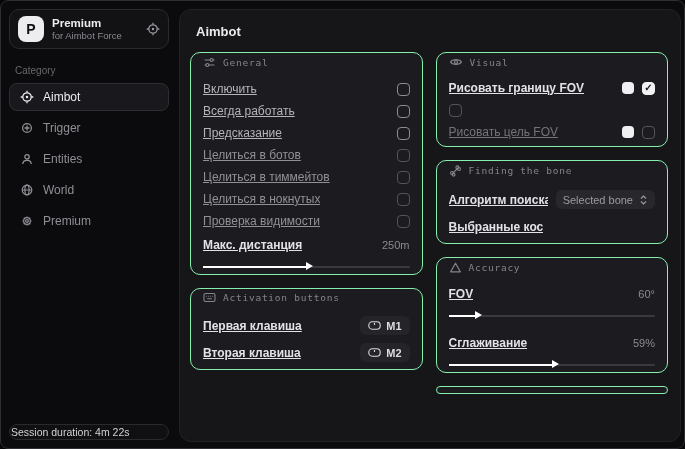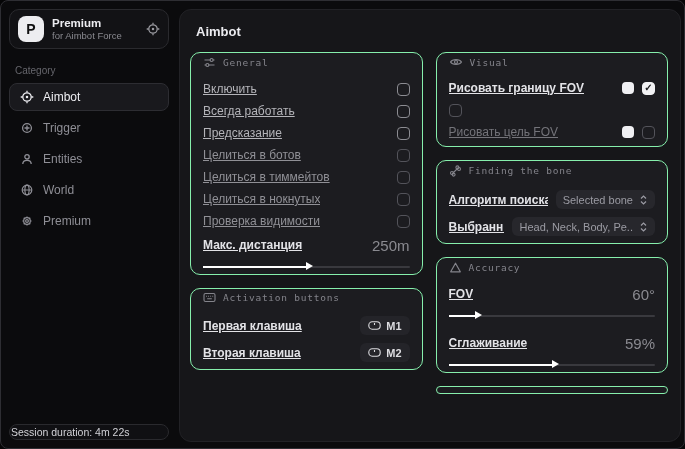--- a/index.html
+++ b/index.html
@@ -41,21 +41,21 @@
     margin-bottom:9px; }
   .sec-head svg { flex-shrink:0; }
   .row { display:flex; align-items:center; justify-content:space-between; min-height:22px; gap:8px; }
   .row-tall { min-height:27px; }
   .lbl { font-size:12px; white-space:nowrap; overflow:hidden; min-width:0;text-decoration:underline; }
   .lbl-bright { color:#e3e3e7; font-weight:bold;text-align:right; }
   .lbl-mid { color:#b4b4b9; }
   .lbl-dim { color:#909096; }
   .lbl-dimmer { color:#74747a; }
   .rgroup { display:flex; align-items:center; gap:8px; flex-shrink:0; }
-  .val { font-size:15px; color:#8a8a90; flex-shrink:0; }
+  .val { font-size:11px; color:#8a8a90; flex-shrink:0; }
   
   .cb { width:13px; height:13px; border:1.5px solid #8c8c92; border-radius:4px;
     flex-shrink:0; cursor:pointer; display:flex; align-items:center; justify-content:center; }
   .cb.dim { border-color:#53535a; }
   .cb.checked { background:#f2f2f4; border-color:#f2f2f4; }
   .cb.checked::after { content:"✓"; color:#18181b; font-size:10px; font-weight:bold; line-height:1; }
   .swatch { width:12px; height:12px; background:#f0f0f3; border-radius:4px; flex-shrink:0; cursor:pointer; }
   
   .slider-group { margin-top:2px; }
   .slider { position:relative; height:9px; margin-top:6px; cursor:pointer; }
@@ -308,28 +308,20 @@
               <span>
                 <svg width="9" height="12" viewBox="0 0 9 12" fill="none" stroke="currentColor" stroke-width="1.2">
                   <path d="M2 4.5 L4.5 2 L7 4.5 M2 7.5 L4.5 10 L7 7.5"></path>
                 </svg>
               </span>
             </span>
           </div>
 
           <div class="row row-tall">
             <span class="lbl lbl-bright">Выбранные кос</span>
-            <span class="select">
-              <span>Head, Neck, Body, Pe..</span>
-              <span>
-                <svg width="9" height="12" viewBox="0 0 9 12" fill="none" stroke="currentColor" stroke-width="1.2">
-                  <path d="M2 4.5 L4.5 2 L7 4.5 M2 7.5 L4.5 10 L7 7.5"></path>
-                </svg>
-              </span>
-            </span>
           </div>
         </div>
 
         <div class="card">
           <div class="sec-head">
             <span>
               <svg width="13" height="13" viewBox="0 0 13 13" fill="none" stroke="currentColor" stroke-width="1.2" stroke-linejoin="round">
                 <path d="M6.5 2.2 L11.3 10.8 H1.7 Z"></path>
               </svg>
             </span>

